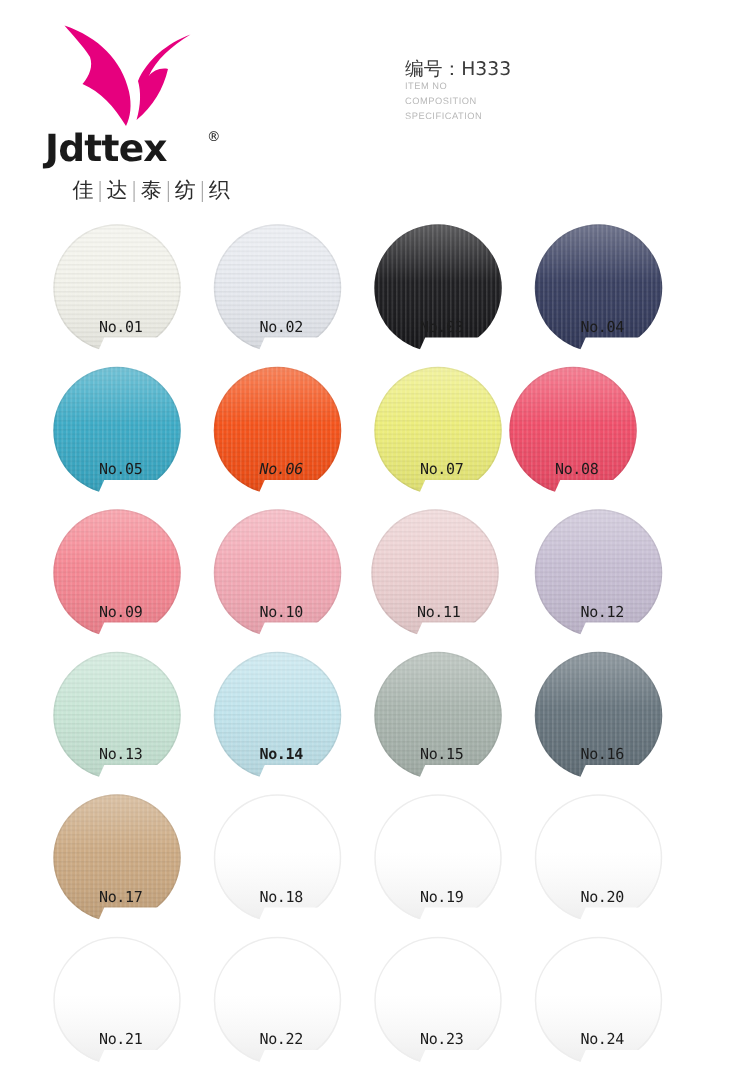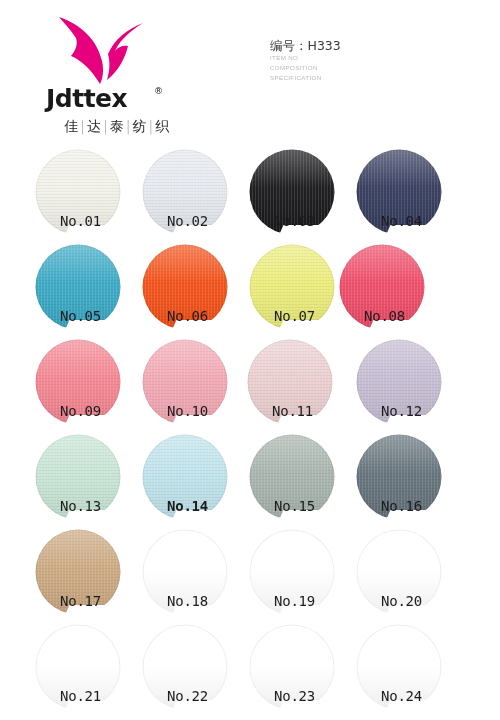--- a/index.html
+++ b/index.html
@@ -24,21 +24,20 @@
     display: flex;
     align-items: flex-start;
   }
 
   .brand {
     position: absolute;
     left: 26px;
     top: 14px;
     width: 150px;
     height: 118px;
-    margin-left: 16px;
   }
   .brand-mark {
     position: absolute;
     left: 10px;
     top: 0px;
     width: 98px;
     height: 72px;
   }
   .brand-wordmark {
     position: absolute;
@@ -115,21 +114,21 @@
     height: 86px;
   }
   .swatch svg { display: block; width: 86px; height: 86px; }
   .swatch-label {
     position: absolute;
     left: 0;
     top: 67px;
     width: 107px;
     text-align: center;
     font-family: "DejaVu Sans Mono", monospace;
-    font-size: 14px;
+    font-size: 10px;
     color: #1c1c1c;
     letter-spacing: -0.2px;
     text-indent: 6px;
   }
 </style>
 </head>
 <body>
 
 <div class="header">
 
@@ -334,21 +333,21 @@
             <rect x="0" y="0" width="86" height="86" fill="url(#txsw4)"></rect>
             <rect x="0" y="0" width="86" height="86" fill="url(#shsw4)"></rect>
           </g>
           <g mask="url(#msw4)">
             <circle cx="43" cy="43" r="42.2" fill="none" stroke="rgba(0,0,0,0.06)" stroke-width="1.4"></circle>
           </g>
         </svg>
       </div>
       <div class="swatch-label">No.05</div>
     </div>
-    <div class="swatch-cell" style="left: 131px; top: 95px;">
+    <div class="swatch-cell" style="left: 131px; top: 95px; font-style: italic;">
       <div class="swatch">
         <svg viewBox="0 0 86 86" width="86" height="86" aria-hidden="true">
           <defs>
             <mask id="msw5">
               <rect x="0" y="0" width="86" height="86" fill="black"></rect>
               <circle cx="43" cy="43" r="42.5" fill="white"></circle>
               <path d="M 30 86 L 34.5 76 L 70 76 L 70 88 L 30 88 Z" fill="black"></path>
             </mask>
             <linearGradient id="shsw5" x1="0" y1="0" x2="0" y2="1">
               <stop offset="0%" stop-color="#ffffff" stop-opacity="0.30"></stop>

